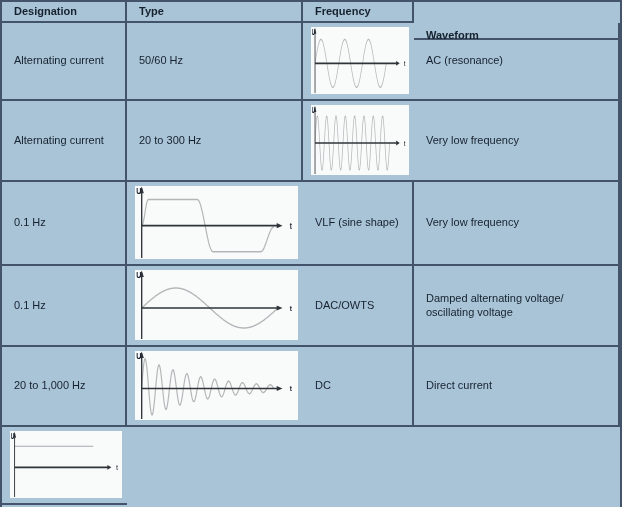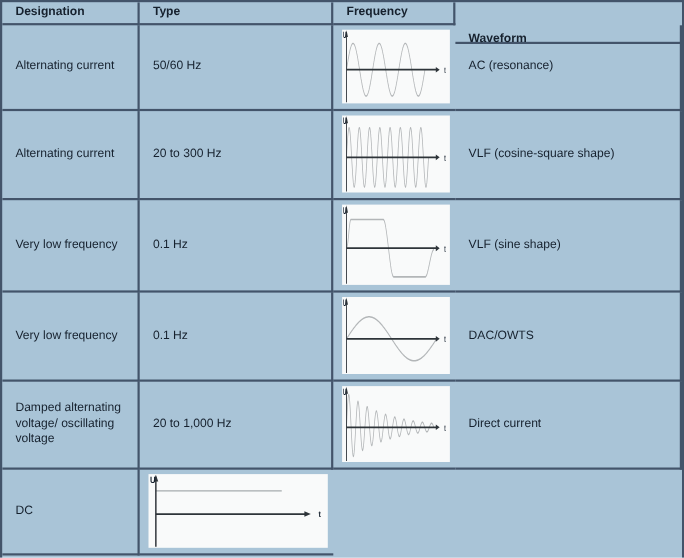--- a/index.html
+++ b/index.html
@@ -89,21 +89,20 @@
           <line x1="8" y1="2.5" x2="8" y2="69" stroke="#2e3439" stroke-width="1.6"></line>
           <polygon points="8,0.5 5.4,7 10.6,7" fill="#2e3439"></polygon>
           <line x1="8" y1="38" x2="171" y2="38" stroke="#2e3439" stroke-width="1.6"></line>
           <polygon points="176.5,38 169.5,35.4 169.5,40.6" fill="#2e3439"></polygon>
           <text x="1.5" y="8" font-size="8.5" font-weight="bold" fill="#16212e" font-family="&quot;Liberation Sans&quot;, sans-serif">U</text>
           <text x="185" y="41" font-size="8" font-weight="bold" fill="#16212e" font-family="&quot;Liberation Sans&quot;, sans-serif">t</text>
         </svg>
     </div>
   </div>
 
-  <div class="cell">VLF (cosine-square shape)</div>
   <div class="cell">Very low frequency</div>
   <div class="cell">0.1 Hz</div>
   <div class="wavecell">
     <div class="panel">
       <svg viewBox="0 0 195 70" preserveAspectRatio="none">
           <polyline points="8.0,38.0 8.4,37.8 8.8,37.4 9.2,36.6 9.6,35.6 10.0,34.3 10.4,32.8 10.8,31.2 11.2,29.4 11.6,27.5 12.0,25.5 12.3,23.5 12.7,21.6 13.1,19.8 13.5,18.2 13.9,16.7 14.3,15.4 14.7,14.4 15.1,13.6 15.5,13.2 15.9,13.0 16.3,13.0 16.7,13.0 17.1,13.0 17.5,13.0 17.9,13.0 18.3,13.0 18.7,13.0 19.1,13.0 19.5,13.0 19.9,13.0 20.3,13.0 20.6,13.0 21.0,13.0 21.4,13.0 21.8,13.0 22.2,13.0 22.6,13.0 23.0,13.0 23.4,13.0 23.8,13.0 24.2,13.0 24.6,13.0 25.0,13.0 25.4,13.0 25.8,13.0 26.2,13.0 26.6,13.0 27.0,13.0 27.4,13.0 27.8,13.0 28.2,13.0 28.6,13.0 28.9,13.0 29.3,13.0 29.7,13.0 30.1,13.0 30.5,13.0 30.9,13.0 31.3,13.0 31.7,13.0 32.1,13.0 32.5,13.0 32.9,13.0 33.3,13.0 33.7,13.0 34.1,13.0 34.5,13.0 34.9,13.0 35.3,13.0 35.7,13.0 36.1,13.0 36.5,13.0 36.9,13.0 37.3,13.0 37.6,13.0 38.0,13.0 38.4,13.0 38.8,13.0 39.2,13.0 39.6,13.0 40.0,13.0 40.4,13.0 40.8,13.0 41.2,13.0 41.6,13.0 42.0,13.0 42.4,13.0 42.8,13.0 43.2,13.0 43.6,13.0 44.0,13.0 44.4,13.0 44.8,13.0 45.2,13.0 45.6,13.0 45.9,13.0 46.3,13.0 46.7,13.0 47.1,13.0 47.5,13.0 47.9,13.0 48.3,13.0 48.7,13.0 49.1,13.0 49.5,13.0 49.9,13.0 50.3,13.0 50.7,13.0 51.1,13.0 51.5,13.0 51.9,13.0 52.3,13.0 52.7,13.0 53.1,13.0 53.5,13.0 53.9,13.0 54.2,13.0 54.6,13.0 55.0,13.0 55.4,13.0 55.8,13.0 56.2,13.0 56.6,13.0 57.0,13.0 57.4,13.0 57.8,13.0 58.2,13.0 58.6,13.0 59.0,13.0 59.4,13.0 59.8,13.0 60.2,13.0 60.6,13.0 61.0,13.0 61.4,13.0 61.8,13.0 62.2,13.0 62.5,13.0 62.9,13.0 63.3,13.0 63.7,13.0 64.1,13.0 64.5,13.0 64.9,13.0 65.3,13.0 65.7,13.0 66.1,13.0 66.5,13.0 66.9,13.0 67.3,13.0 67.7,13.0 68.1,13.0 68.5,13.0 68.9,13.0 69.3,13.0 69.7,13.0 70.1,13.0 70.5,13.0 70.8,13.0 71.2,13.0 71.6,13.0 72.0,13.0 72.4,13.0 72.8,13.0 73.2,13.0 73.6,13.0 74.0,13.0 74.4,13.0 74.8,13.1 75.2,13.2 75.6,13.5 76.0,13.9 76.4,14.3 76.8,14.9 77.2,15.6 77.6,16.3 78.0,17.2 78.4,18.2 78.8,19.2 79.1,20.3 79.5,21.5 79.9,22.8 80.3,24.1 80.7,25.5 81.1,26.9 81.5,28.4 81.9,30.0 82.3,31.5 82.7,33.1 83.1,34.7 83.5,36.4 83.9,38.0 84.3,39.6 84.7,41.3 85.1,42.9 85.5,44.5 85.9,46.0 86.3,47.6 86.7,49.1 87.1,50.5 87.5,51.9 87.8,53.2 88.2,54.5 88.6,55.7 89.0,56.8 89.4,57.8 89.8,58.8 90.2,59.7 90.6,60.4 91.0,61.1 91.4,61.7 91.8,62.1 92.2,62.5 92.6,62.8 93.0,62.9 93.4,63.0 93.8,63.0 94.2,63.0 94.6,63.0 95.0,63.0 95.4,63.0 95.8,63.0 96.1,63.0 96.5,63.0 96.9,63.0 97.3,63.0 97.7,63.0 98.1,63.0 98.5,63.0 98.9,63.0 99.3,63.0 99.7,63.0 100.1,63.0 100.5,63.0 100.9,63.0 101.3,63.0 101.7,63.0 102.1,63.0 102.5,63.0 102.9,63.0 103.3,63.0 103.7,63.0 104.1,63.0 104.4,63.0 104.8,63.0 105.2,63.0 105.6,63.0 106.0,63.0 106.4,63.0 106.8,63.0 107.2,63.0 107.6,63.0 108.0,63.0 108.4,63.0 108.8,63.0 109.2,63.0 109.6,63.0 110.0,63.0 110.4,63.0 110.8,63.0 111.2,63.0 111.6,63.0 112.0,63.0 112.4,63.0 112.7,63.0 113.1,63.0 113.5,63.0 113.9,63.0 114.3,63.0 114.7,63.0 115.1,63.0 115.5,63.0 115.9,63.0 116.3,63.0 116.7,63.0 117.1,63.0 117.5,63.0 117.9,63.0 118.3,63.0 118.7,63.0 119.1,63.0 119.5,63.0 119.9,63.0 120.3,63.0 120.7,63.0 121.0,63.0 121.4,63.0 121.8,63.0 122.2,63.0 122.6,63.0 123.0,63.0 123.4,63.0 123.8,63.0 124.2,63.0 124.6,63.0 125.0,63.0 125.4,63.0 125.8,63.0 126.2,63.0 126.6,63.0 127.0,63.0 127.4,63.0 127.8,63.0 128.2,63.0 128.6,63.0 129.0,63.0 129.3,63.0 129.7,63.0 130.1,63.0 130.5,63.0 130.9,63.0 131.3,63.0 131.7,63.0 132.1,63.0 132.5,63.0 132.9,63.0 133.3,63.0 133.7,63.0 134.1,63.0 134.5,63.0 134.9,63.0 135.3,63.0 135.7,63.0 136.1,63.0 136.5,63.0 136.9,63.0 137.3,63.0 137.7,63.0 138.0,63.0 138.4,63.0 138.8,63.0 139.2,63.0 139.6,63.0 140.0,63.0 140.4,63.0 140.8,63.0 141.2,63.0 141.6,63.0 142.0,63.0 142.4,63.0 142.8,63.0 143.2,63.0 143.6,63.0 144.0,63.0 144.4,63.0 144.8,63.0 145.2,63.0 145.6,63.0 146.0,63.0 146.3,63.0 146.7,63.0 147.1,63.0 147.5,63.0 147.9,63.0 148.3,63.0 148.7,63.0 149.1,63.0 149.5,63.0 149.9,63.0 150.3,63.0 150.7,63.0 151.1,62.9 151.5,62.7 151.9,62.4 152.3,62.1 152.7,61.7 153.1,61.3 153.5,60.7 153.9,60.2 154.3,59.5 154.6,58.8 155.0,58.1 155.4,57.3 155.8,56.5 156.2,55.7 156.6,54.8 157.0,53.9 157.4,53.0 157.8,52.1 158.2,51.1 158.6,50.2 159.0,49.3 159.4,48.4 159.8,47.5 160.2,46.6 160.6,45.7 161.0,44.9 161.4,44.1 161.8,43.4 162.2,42.7 162.6,42.1 162.9,41.5 163.3,41.0 163.7,40.5 164.1,40.2 164.5,39.8 164.9,39.6 165.3,39.4 165.7,39.3 166.1,39.3" fill="none" stroke="#b3b6b8" stroke-width="1.4"></polyline>
           <line x1="8" y1="2.5" x2="8" y2="69" stroke="#2e3439" stroke-width="1.6"></line>
           <polygon points="8,0.5 5.4,7 10.6,7" fill="#2e3439"></polygon>
           <line x1="8" y1="38" x2="171" y2="38" stroke="#2e3439" stroke-width="1.6"></line>
           <polygon points="176.5,38 169.5,35.4 169.5,40.6" fill="#2e3439"></polygon>
@@ -140,22 +139,22 @@
           <line x1="8" y1="2.5" x2="8" y2="69" stroke="#2e3439" stroke-width="1.6"></line>
           <polygon points="8,0.5 5.4,7 10.6,7" fill="#2e3439"></polygon>
           <line x1="8" y1="38" x2="171" y2="38" stroke="#2e3439" stroke-width="1.6"></line>
           <polygon points="176.5,38 169.5,35.4 169.5,40.6" fill="#2e3439"></polygon>
           <text x="1.5" y="8" font-size="8.5" font-weight="bold" fill="#16212e" font-family="&quot;Liberation Sans&quot;, sans-serif">U</text>
           <text x="185" y="41" font-size="8" font-weight="bold" fill="#16212e" font-family="&quot;Liberation Sans&quot;, sans-serif">t</text>
         </svg>
     </div>
   </div>
 
+  <div class="cell">DC</div>
   <div class="cell">Direct current</div>
-  <div class="cell">DC</div>
   <div class="wavecell">
     <div class="panel">
       <svg viewBox="0 0 195 70" preserveAspectRatio="none">
           <line x1="8" y1="16" x2="144.92" y2="16" stroke="#a6abae" stroke-width="1.1"></line>
           <line x1="8" y1="2.5" x2="8" y2="69" stroke="#2e3439" stroke-width="1.6"></line>
           <polygon points="8,0.5 5.4,7 10.6,7" fill="#2e3439"></polygon>
           <line x1="8" y1="38" x2="171" y2="38" stroke="#2e3439" stroke-width="1.6"></line>
           <polygon points="176.5,38 169.5,35.4 169.5,40.6" fill="#2e3439"></polygon>
           <text x="1.5" y="8" font-size="8.5" font-weight="bold" fill="#16212e" font-family="&quot;Liberation Sans&quot;, sans-serif">U</text>
           <text x="185" y="41" font-size="8" font-weight="bold" fill="#16212e" font-family="&quot;Liberation Sans&quot;, sans-serif">t</text>

